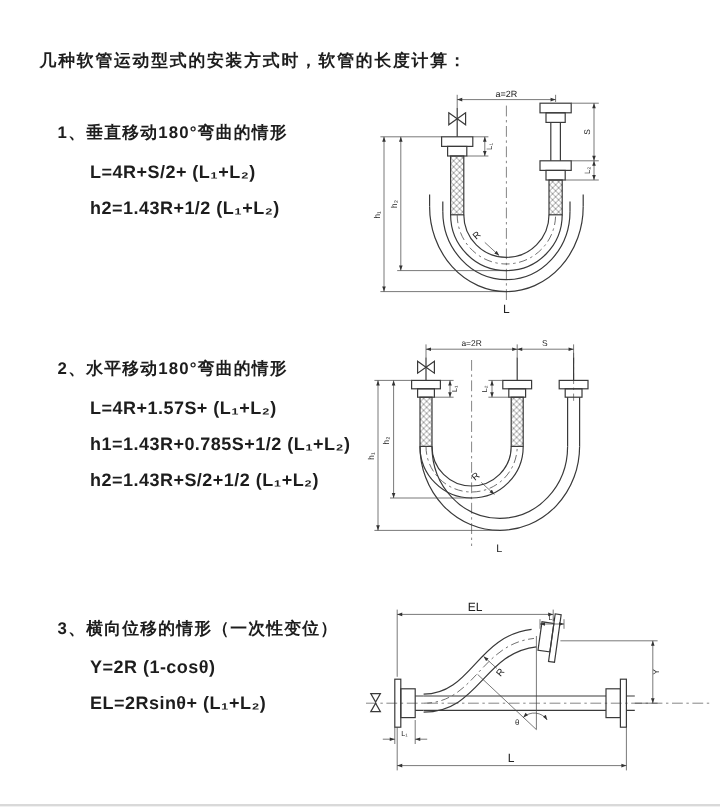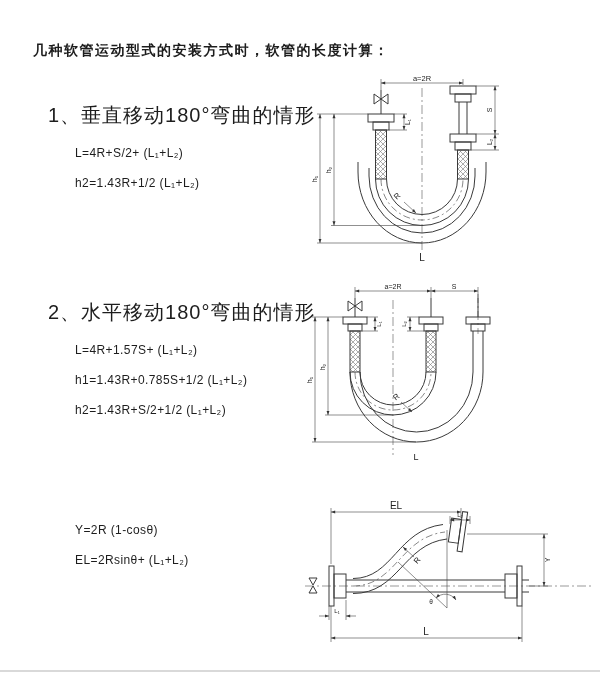--- a/index.html
+++ b/index.html
@@ -5,22 +5,22 @@
   html,body{margin:0;padding:0;}
   body{
     width:600px;height:675px;background:#ffffff;position:relative;overflow:hidden;
     font-family:"Liberation Sans","DejaVu Sans",sans-serif;color:#1d1d1d;
   }
   .title{
     position:absolute;left:33px;top:22px;font-size:14px;font-weight:700;
     letter-spacing:1.5px;white-space:nowrap;margin-top:20px;
   }
   .sec{position:absolute;left:48px;}
-  .sec-heading{font-size:20px;font-weight:400;letter-spacing:1px;white-space:nowrap;margin-bottom:9px;}
-  .formula{font-size:12px;font-weight:400;letter-spacing:.4px;line-height:30px;padding-left:27px;white-space:nowrap;}
+  .sec-heading{font-size:14px;font-weight:700;letter-spacing:1px;white-space:nowrap;margin-bottom:9px;}
+  .formula{font-size:15px;font-weight:700;letter-spacing:.4px;line-height:30px;padding-left:27px;white-space:nowrap;}
   .diagram{position:absolute;}
   #dg1{left:303px;top:64px;}
   #dg2{left:298px;top:272px;}
   #dg3{left:293px;top:494px;}
   .page-edge{position:absolute;left:0;top:670px;width:600px;height:2px;background:#d9d9d9;}
   svg{display:block;}
   svg text{fill:#222;font-family:"Liberation Sans","DejaVu Sans",sans-serif;}
   .obj{stroke:#3a3a3a;stroke-width:1;fill:none;}
   .objf{stroke:#3a3a3a;stroke-width:1;}
   .dim{stroke:#444;stroke-width:.6;fill:none;}
@@ -229,20 +229,21 @@
     <g>
       <line class="dim" x1="95" y1="143" x2="27" y2="143"></line>
       <line class="dim" x1="30" y1="45" x2="30" y2="143" marker-start="url(#d2a)" marker-end="url(#d2a)"></line>
       <text font-size="7" text-anchor="middle" transform="translate(26.5,95) rotate(-90)">h₂</text>
     </g>
 
     <text x="118" y="188" font-size="9" text-anchor="middle">L</text>
   </svg>
 
   <section class="sec" style="top:515px">
+    <div class="sec-heading">3、横向位移的情形（一次性变位）</div>
     <div class="formula">Y=2R (1-cosθ)</div>
     <div class="formula">EL=2Rsinθ+ (L₁+L₂)</div>
   </section>
 
   <svg id="dg3" class="diagram" width="307" height="160" viewBox="0 0 307 160">
     <defs>
       <marker id="d3a" viewBox="0 0 8 6" markerWidth="8" markerHeight="6" refX="7.5" refY="3" orient="auto-start-reverse">
         <path d="M0.5,0.5 L7.5,3 L0.5,5.5 z" fill="#333"></path>
       </marker>
     </defs>

